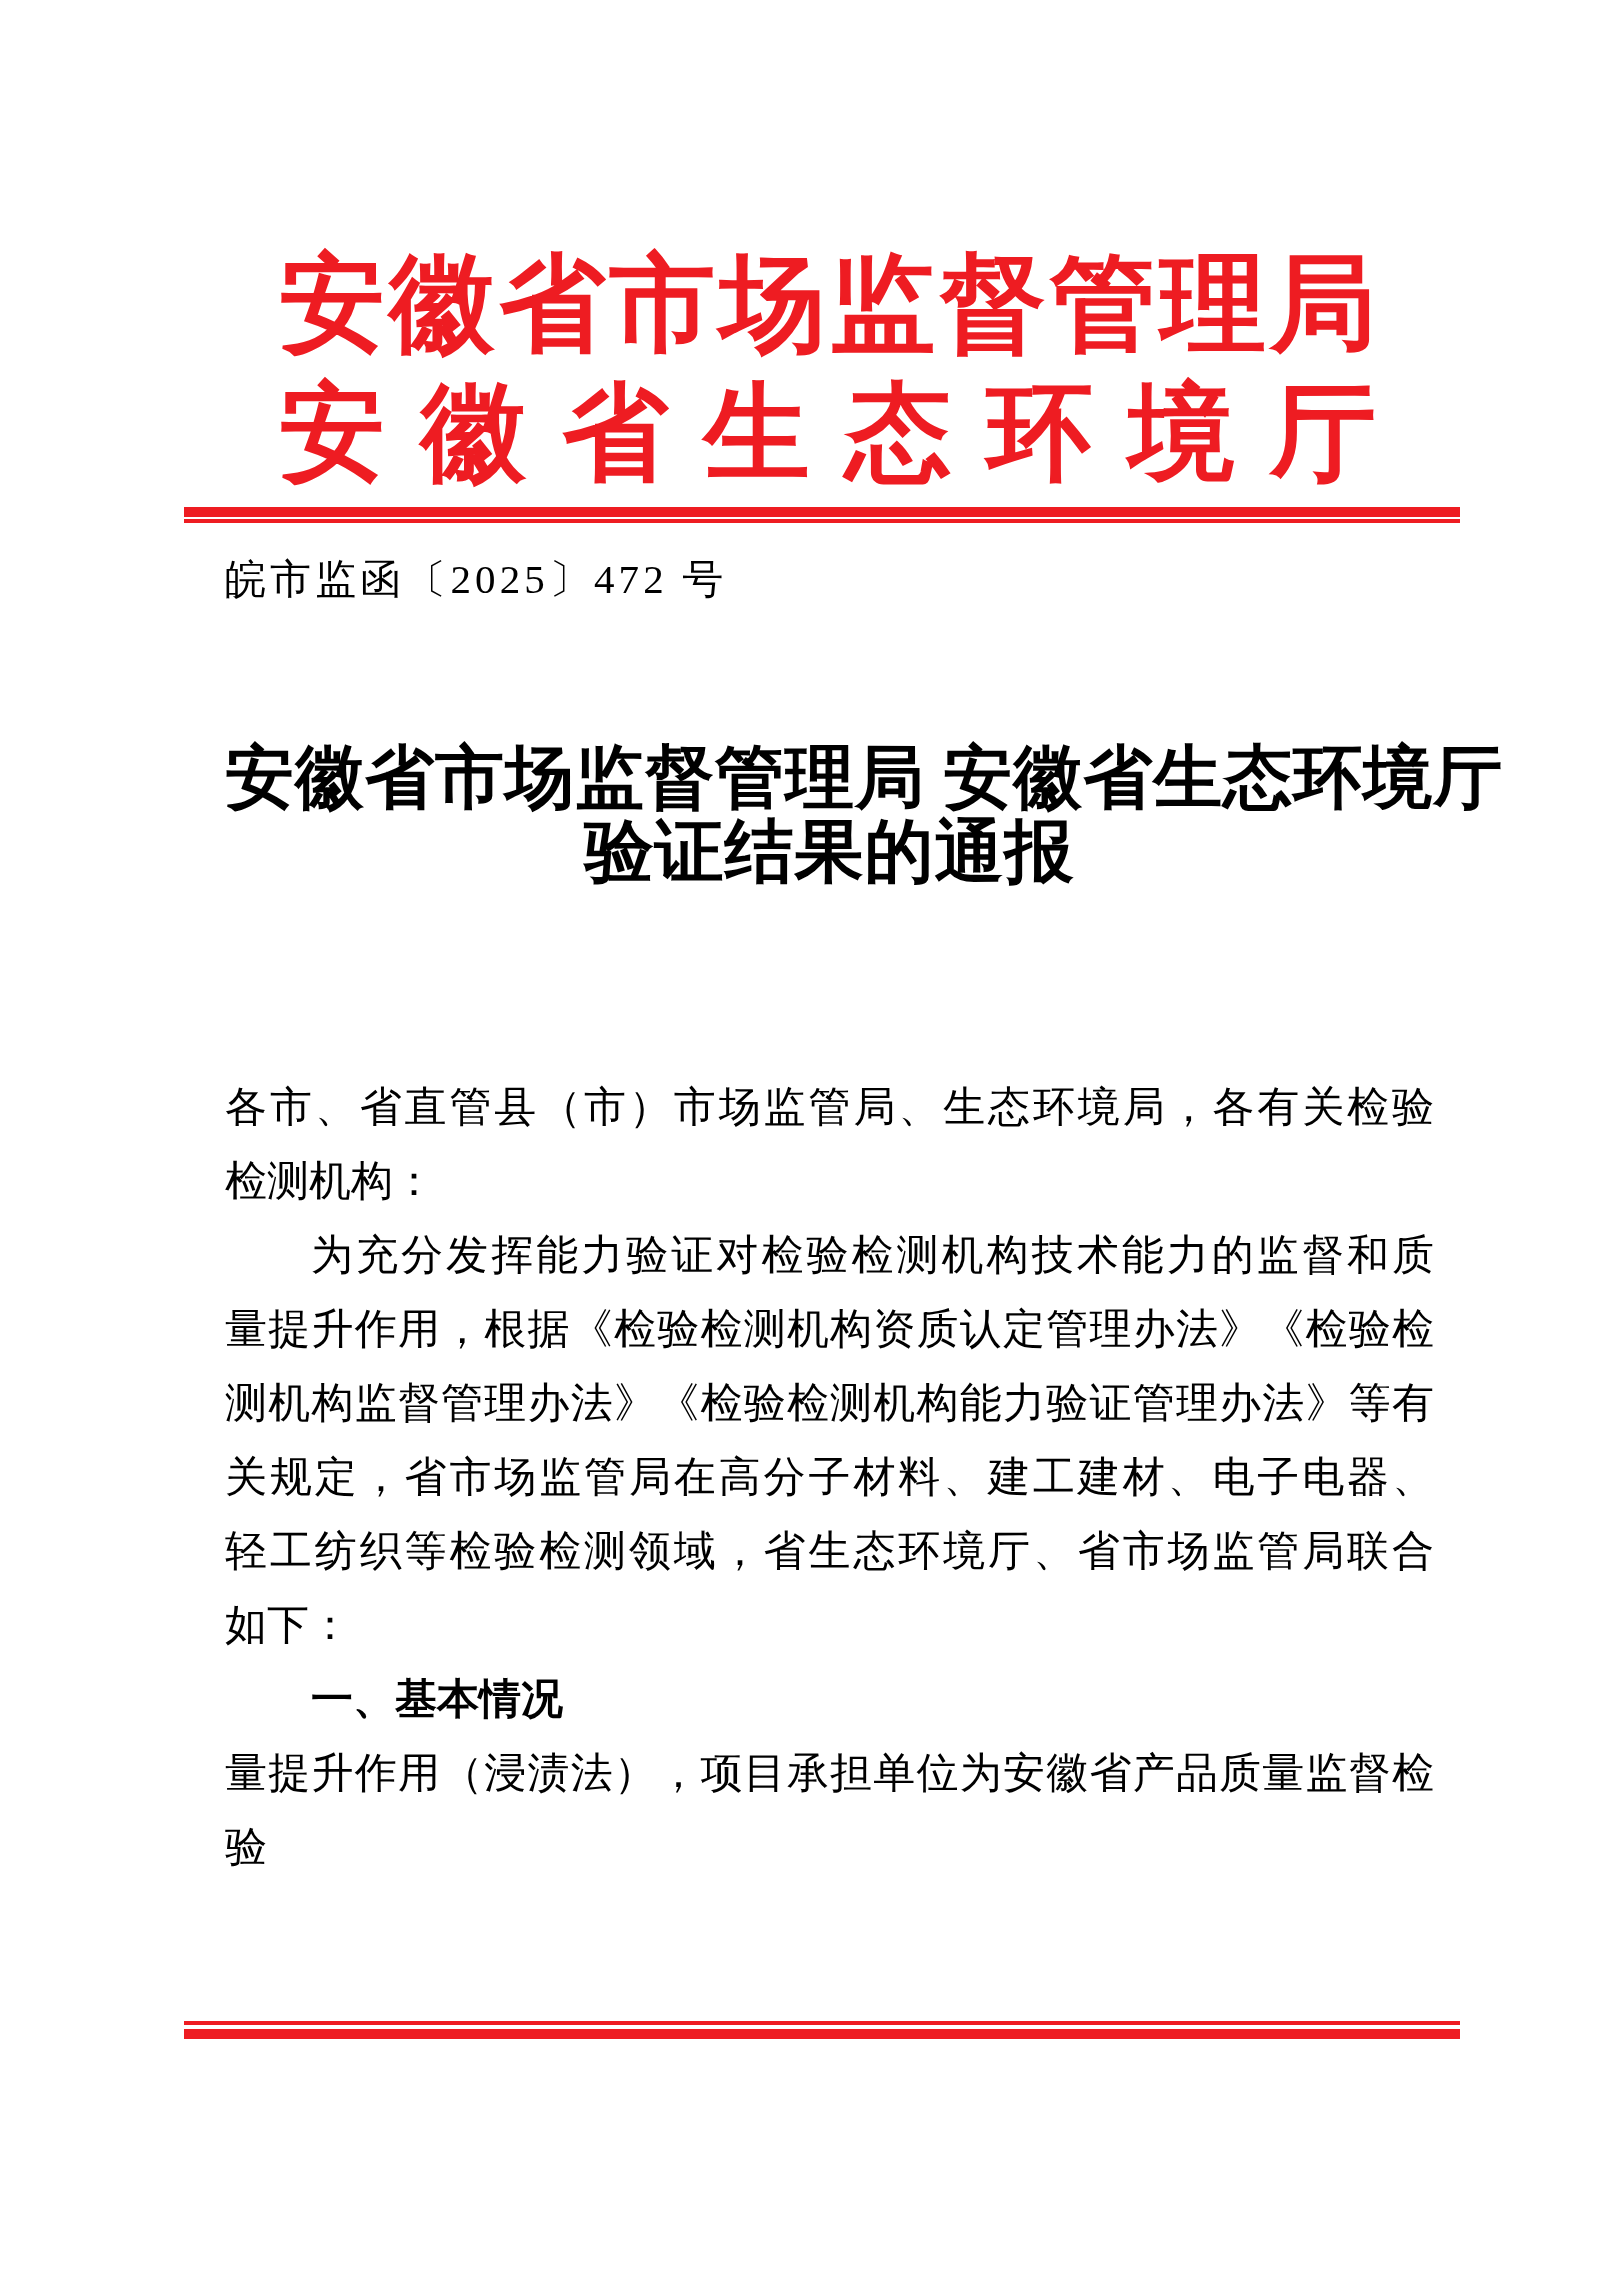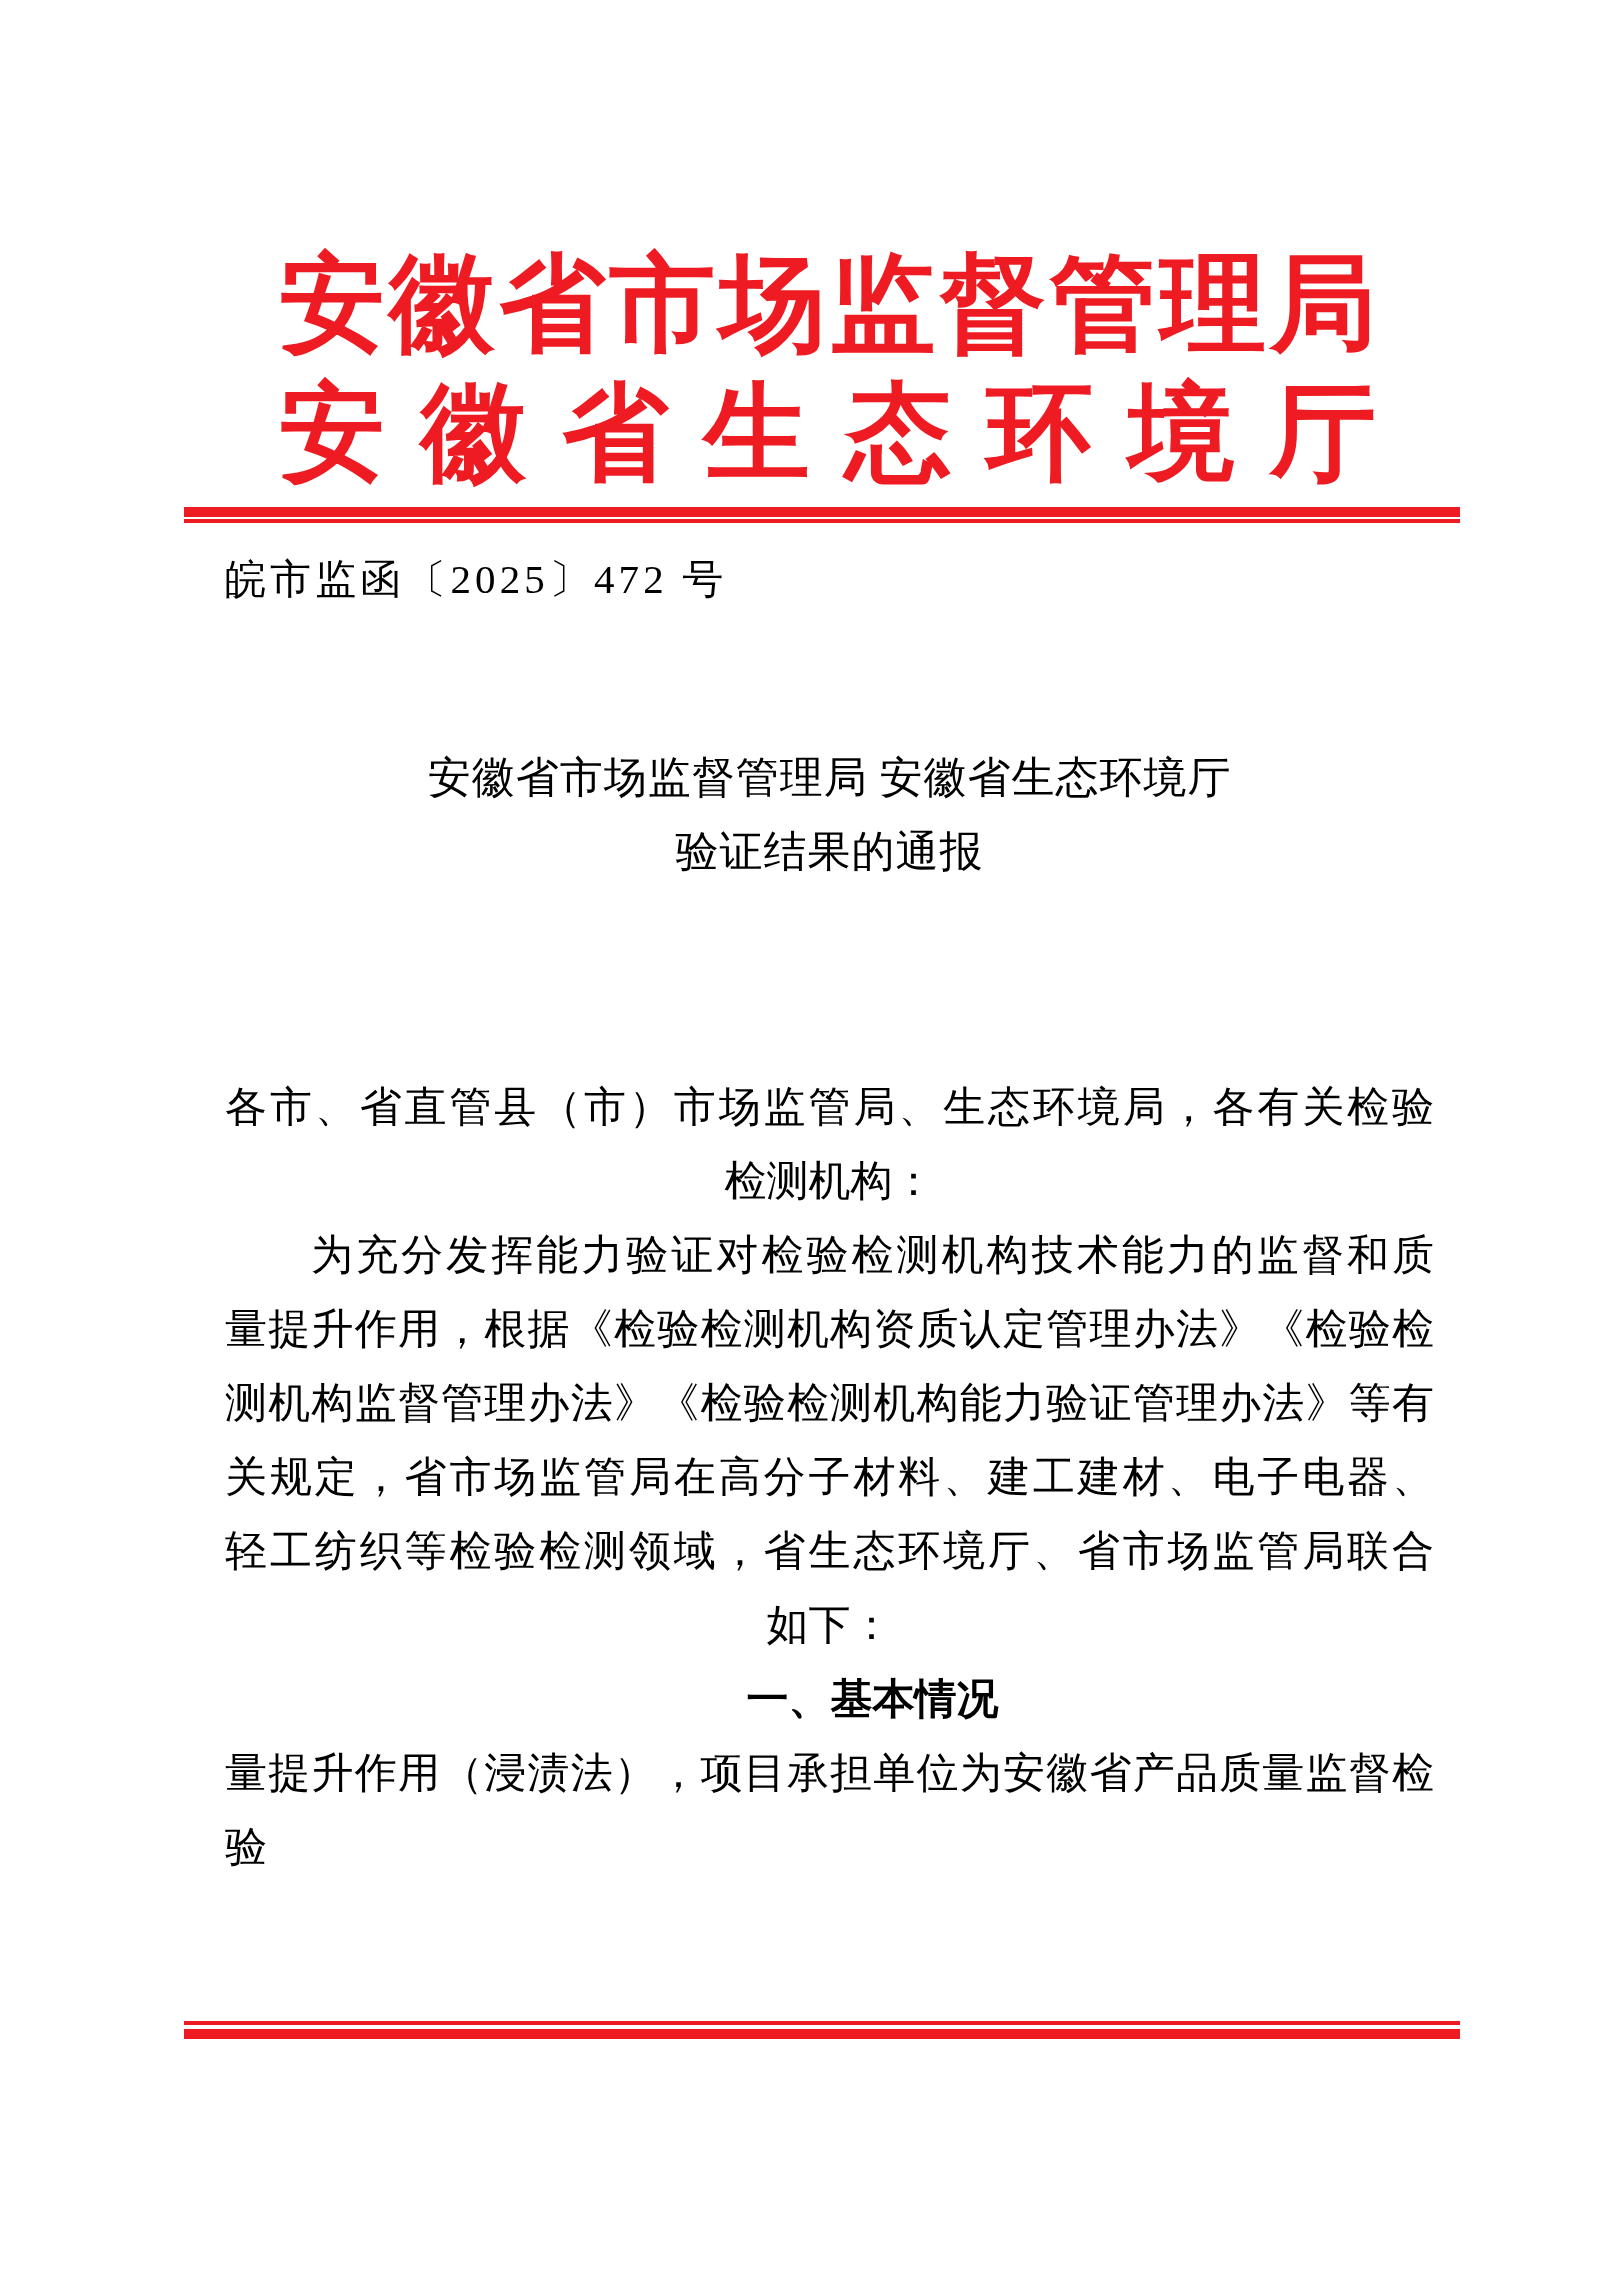--- a/index.html
+++ b/index.html
@@ -34,29 +34,29 @@
     text-align:left; padding-right:15.3px;
     font-size:41px; line-height:51px; letter-spacing:4.1px;
     white-space:nowrap;
   }
   
   .title-block{
     position:absolute; left:225px; top:741px; width:1209px;
     text-align:center;
   }
   .title-line{
-    font-size:43px; line-height:74px; font-weight:normal;
+    font-size:69px; line-height:74px; font-weight:bold;
     letter-spacing:1px; white-space:nowrap;
   }
   
   .body-block{
     position:absolute; left:225px; top:1070px; width:1209px;
     font-size:42px; line-height:74px;
   }
-  .bline{ height:74px; text-align:center; }
+  .bline{ height:74px; text-align:left; }
   .bline.just{ text-align:justify; text-align-last:justify; text-justify:inter-character; }
   .bline.ind{ text-indent:86px; }
   .seg-lead{ font-weight:bold; }
   .seg-heading{ font-family:"Liberation Sans","DejaVu Sans",sans-serif; font-weight:bold; }
 </style>
 </head>
 <body>
 
 <div class="page">
 

